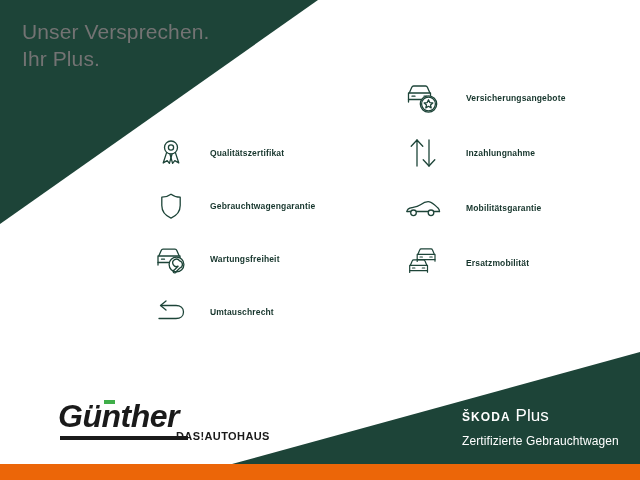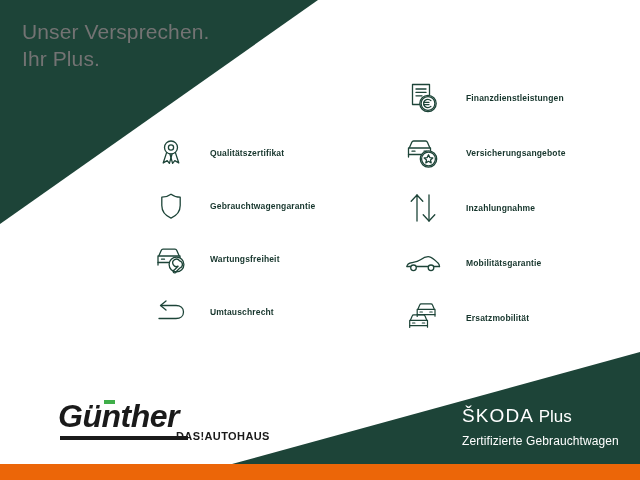--- a/index.html
+++ b/index.html
@@ -88,21 +88,21 @@
 
   
   .skoda{
     position:absolute;left:462px;top:406px;
   }
   .s-line1{
     color:#ffffff;white-space:nowrap;
     font-size:17px;line-height:20px;font-weight:300;
   }
   .s-line1 .caps{
-    font-weight:normal;letter-spacing:1.1px;font-size:19px;
+    font-weight:bold;letter-spacing:1.1px;font-size:12px;
   }
   .s-line1 .plus{
     font-weight:400;letter-spacing:0px;
   }
   .s-line2{
     color:#ffffff;white-space:nowrap;
     font-size:12px;line-height:15px;font-weight:300;letter-spacing:.1px;
     margin-top:7px;
   }
 </style>
@@ -163,33 +163,20 @@
           <path d="M12 2 L6.5 6.5 L12 11"></path>
         </svg>
       </span>
       <span class="lbl">Umtauschrecht</span>
     </div>
 
   </div>
 
   <div class="col col-right">
 
-    <div class="feature">
-      <span class="ico">
-        <svg width="36" height="36" viewBox="0 0 36 36" fill="none" stroke="#1d4438" stroke-width="1.3" stroke-linejoin="round" stroke-linecap="round">
-          <path d="M7.5 4.5 L24.5 4.5 L24.5 24.5 L7.5 24.5 Z"></path>
-          <path d="M11 9 L21 9 M11 12.4 L21 12.4 M11 15.8 L17 15.8"></path>
-          <circle cx="23" cy="23.5" r="8.2" fill="#ffffff"></circle>
-          <circle cx="23" cy="23.5" r="6.9"></circle>
-          <path d="M25.9 20.6 A4.2 4.2 0 1 0 25.9 26.4"></path>
-          <path d="M18.8 22.3 L24 22.3 M18.8 24.6 L24 24.6"></path>
-        </svg>
-      </span>
-      <span class="lbl">Finanzdienstleistungen</span>
-    </div>
 
     <div class="feature">
       <span class="ico">
         <svg width="38" height="36" viewBox="0 0 38 36" fill="none" stroke="#1d4438" stroke-width="1.3" stroke-linejoin="round" stroke-linecap="round">
           <path d="M5.5 12.5 L7.8 7.2 C8.1 6.5 8.8 6 9.6 6 L21.6 6 C22.4 6 23.1 6.5 23.4 7.2 L25.7 12.5"></path>
           <path d="M4.5 13 L26.5 13 L26.5 19.5 L4.5 19.5 Z"></path>
           <path d="M4.5 19.5 L4.5 22 M26.5 19.5 L26.5 21.5"></path>
           <path d="M8 16.2 L11 16.2 M20 16.2 L23 16.2"></path>
           <circle cx="24.5" cy="24" r="8.2" fill="#ffffff"></circle>
           <circle cx="24.5" cy="24" r="6.9"></circle>

